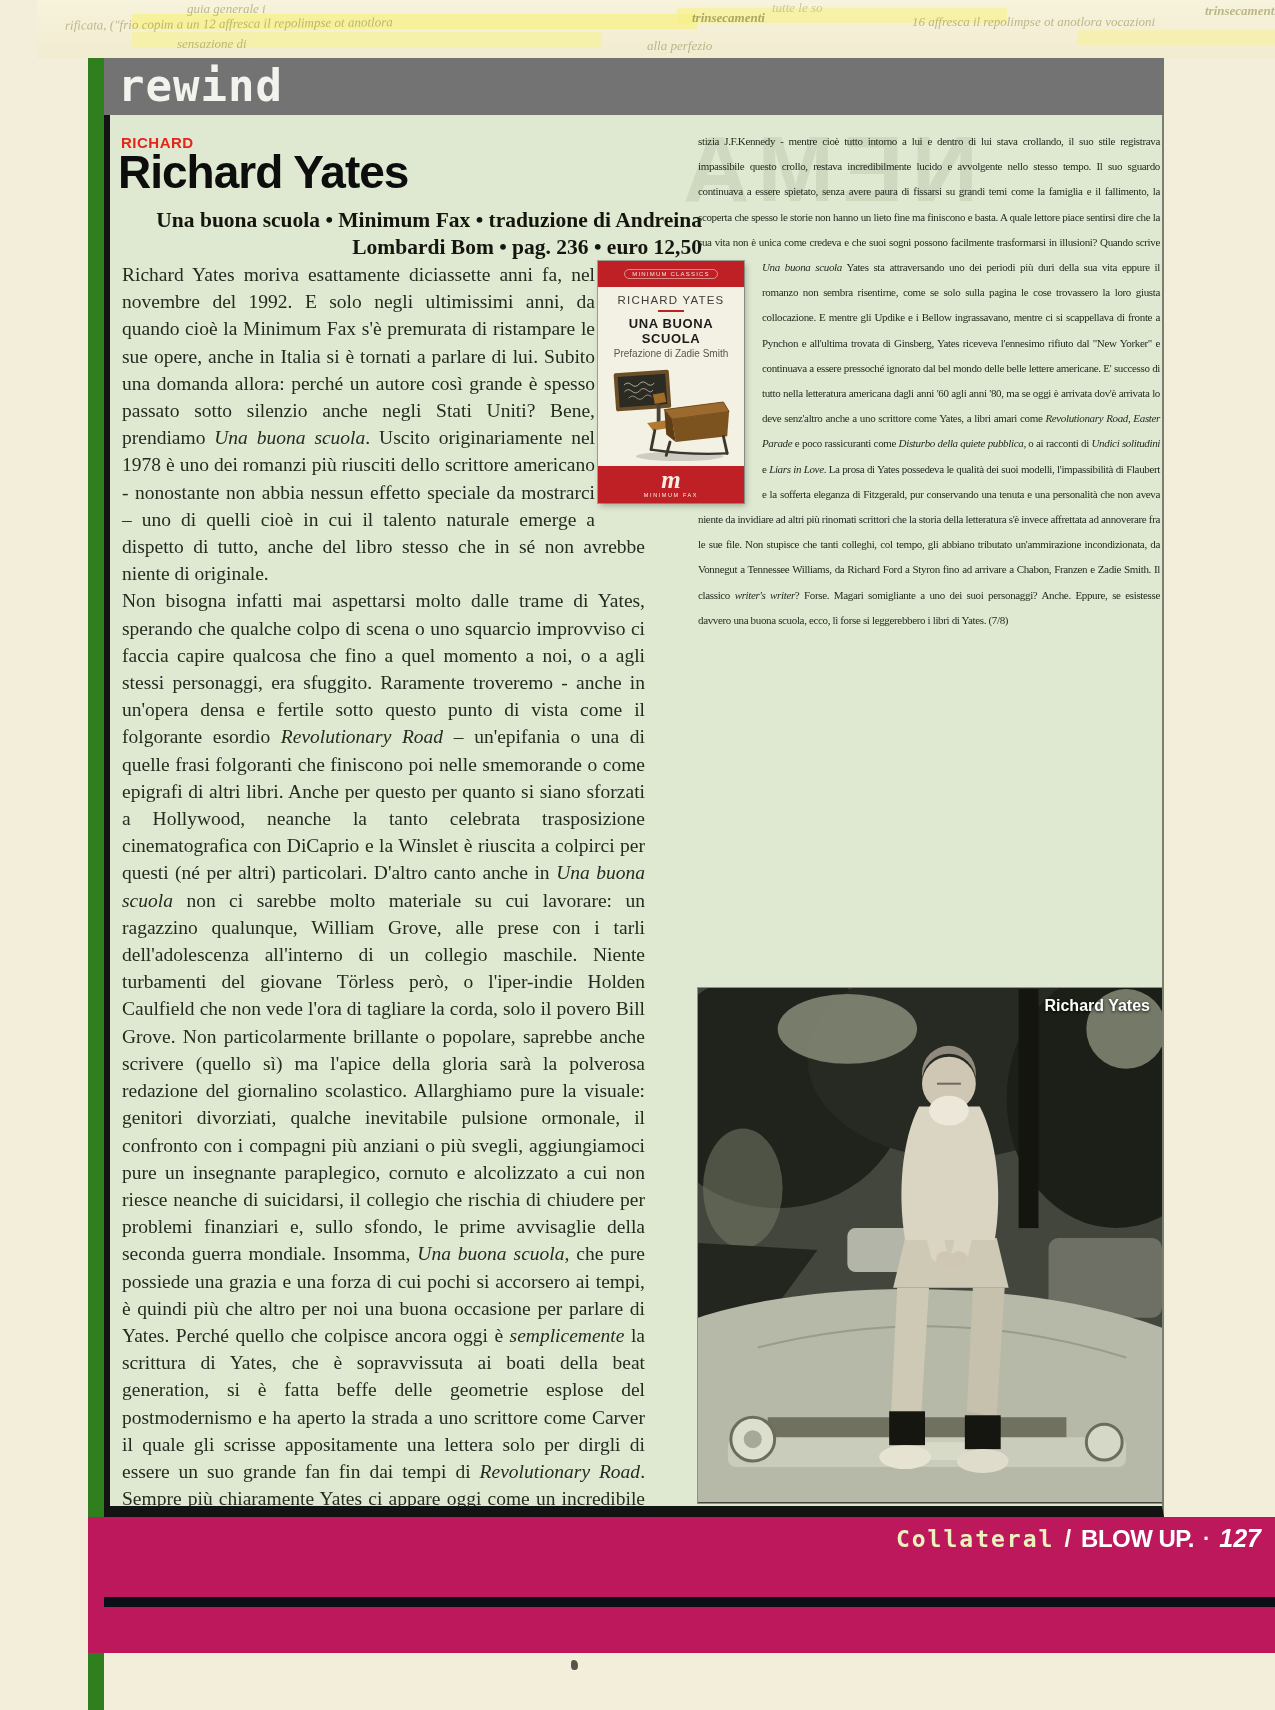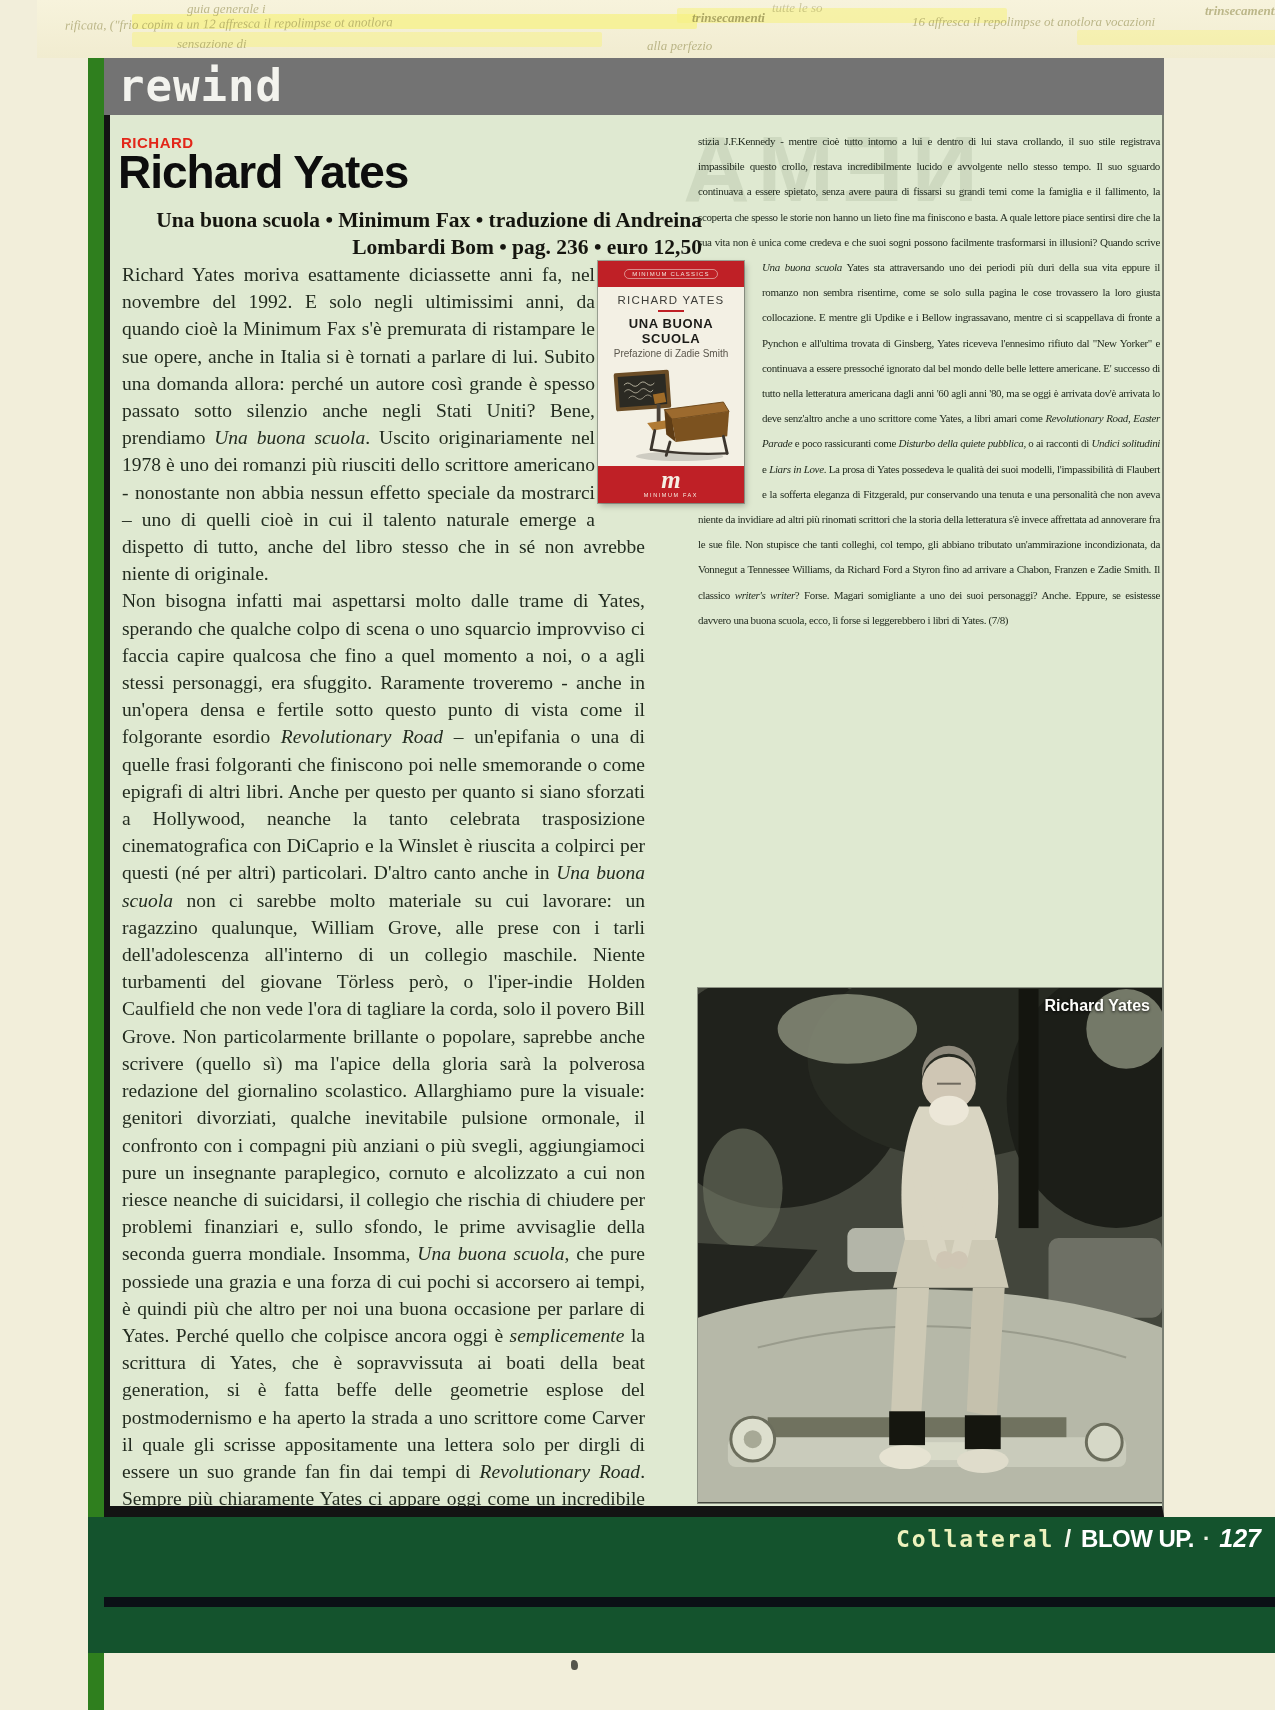--- a/index.html
+++ b/index.html
@@ -96,21 +96,21 @@
   .photo { position:absolute; left:588px; top:873px; width:464px; height:515px;
     background:#43463c; overflow:hidden; box-shadow:0 0 0 1px rgba(20,20,20,.4); }
   .photo-caption { position:absolute; top:9px; right:12px;
     font-family:"Liberation Sans", sans-serif; font-weight:bold; font-size:16px;
     color:#fdfdfa; text-shadow:0 1px 3px rgba(0,0,0,.85); }
 
   
   .left-bar { position:absolute; left:88px; top:58px; width:16px; height:1652px;
     background:#2f7f1e; }
   .footer-band { position:absolute; left:88px; top:1517px; width:1187px; height:136px;
-    background:#14532d; }
+    background:#be185d; }
   .footer-line { position:absolute; top:7px; right:14px; white-space:nowrap; }
   .footer-section { font-family:"DejaVu Sans Mono", monospace; font-weight:bold;
     font-size:23px; color:#edf2bd; letter-spacing:2px; vertical-align:middle; }
   .footer-sep { font-family:"Liberation Sans", sans-serif; font-weight:bold;
     font-size:24px; color:#f4f6ea; margin:0 6px; vertical-align:middle; }
   .footer-mag { font-family:"Liberation Sans", sans-serif; font-weight:bold;
     font-size:24px; color:#ffffff; letter-spacing:-.5px; vertical-align:middle; }
   .footer-dot { font-family:"Liberation Sans", sans-serif; font-weight:bold;
     font-size:22px; color:#eef2e2; margin:0 5px; vertical-align:middle; }
   .footer-page { font-family:"Liberation Sans", sans-serif; font-weight:bold;

